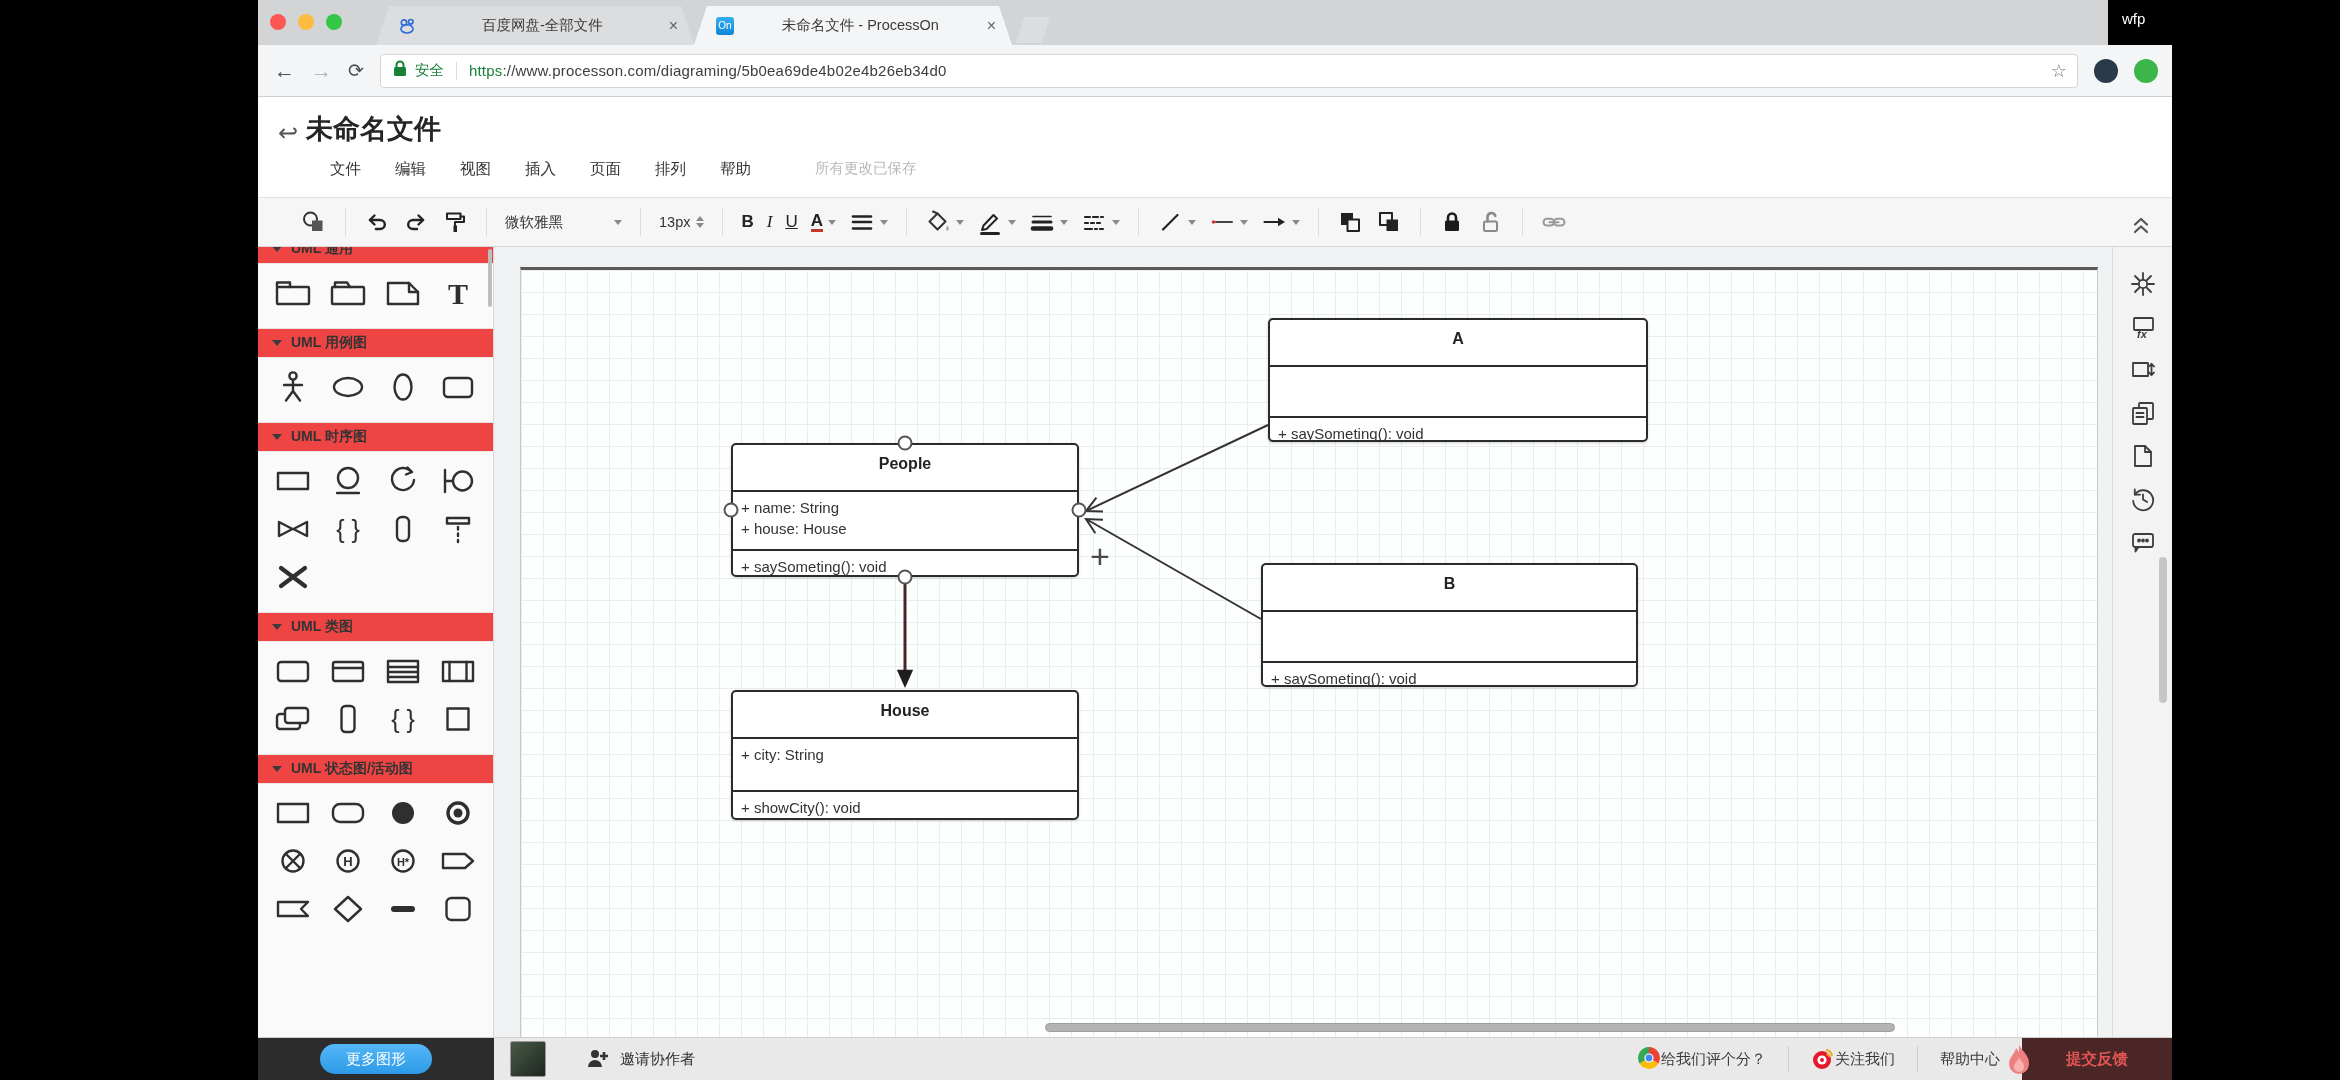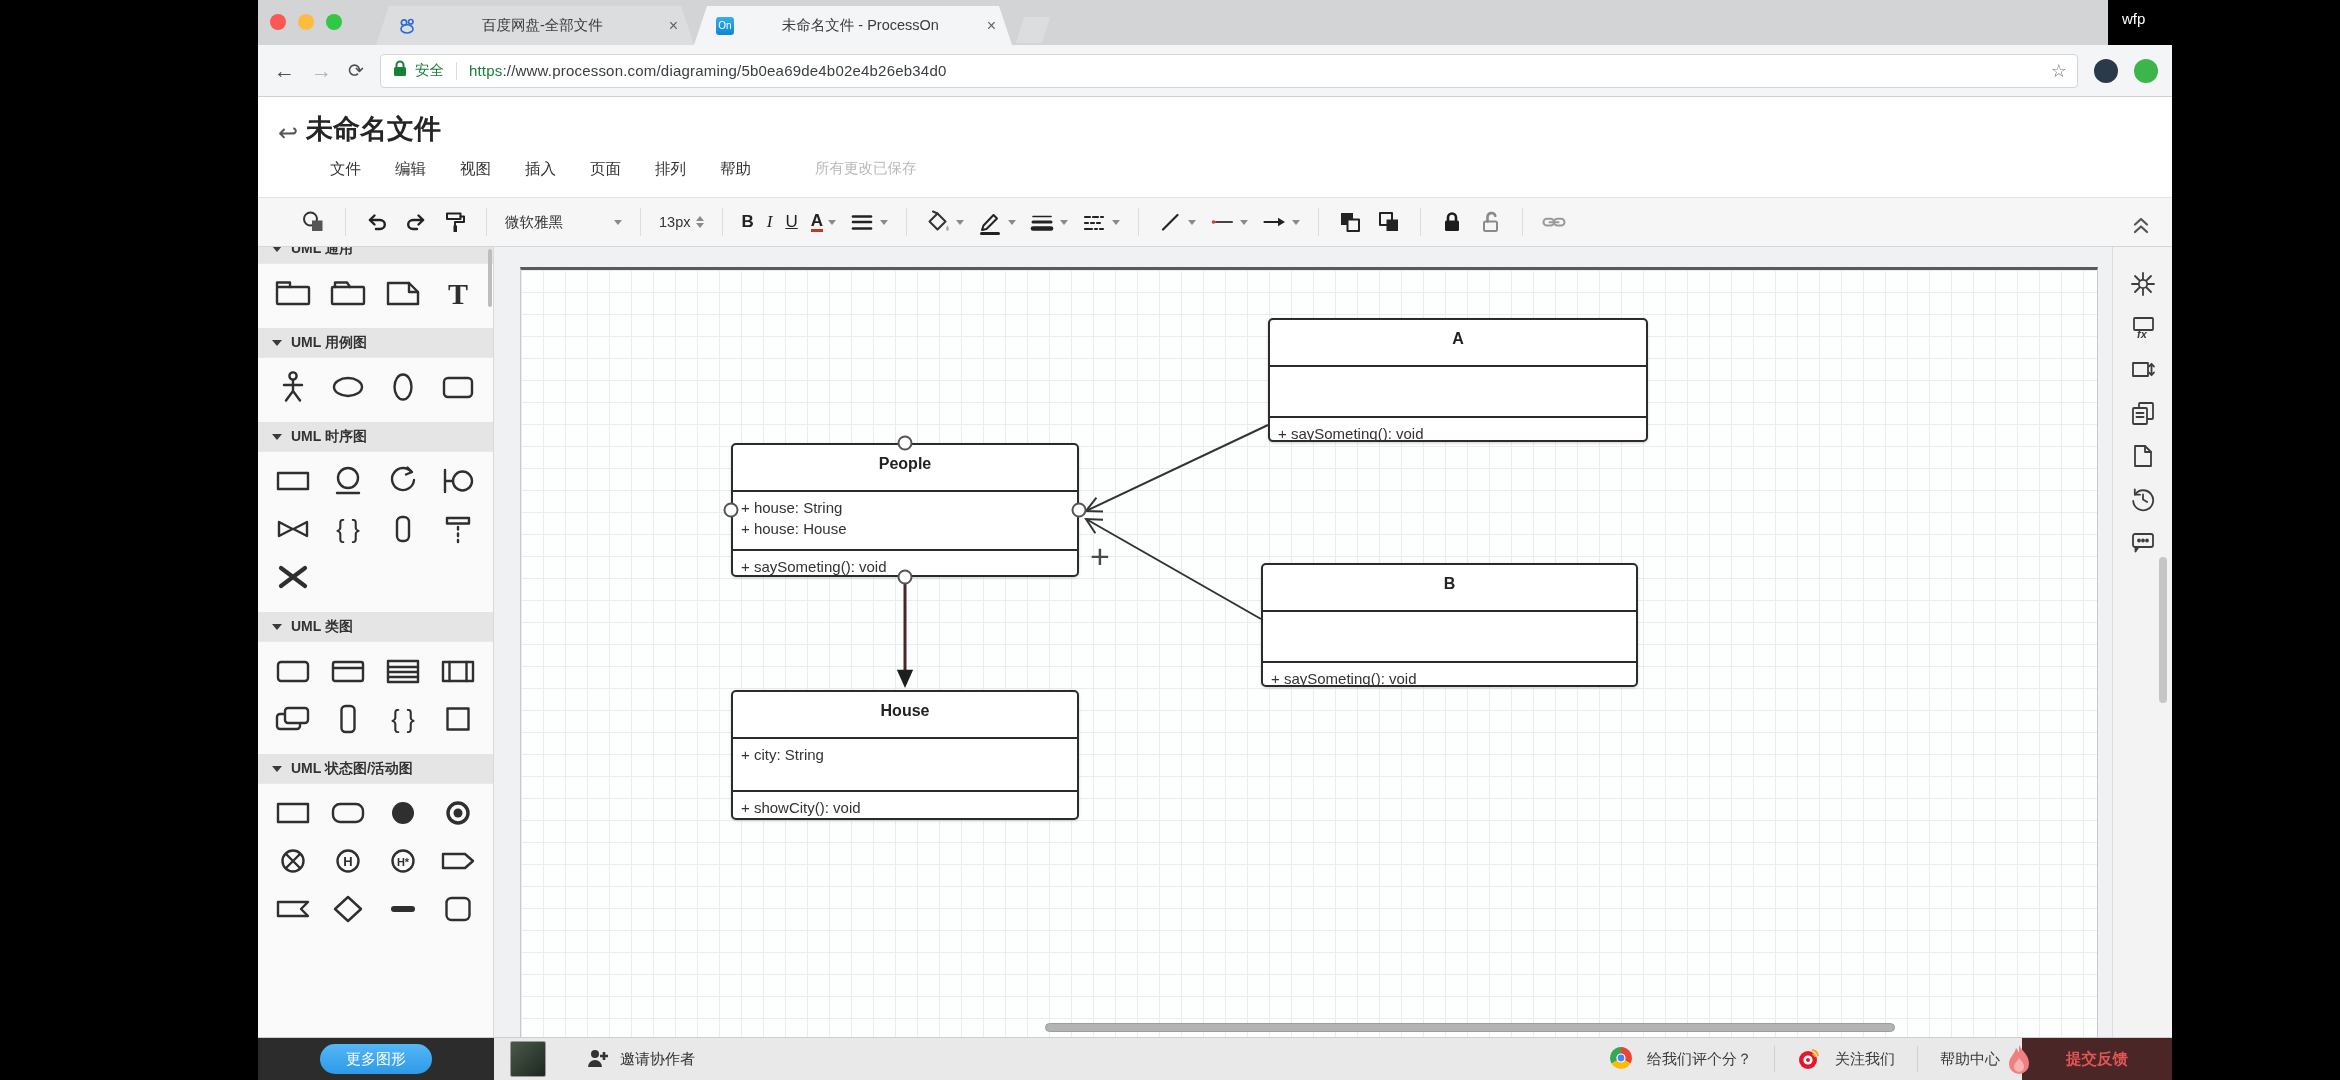--- a/index.html
+++ b/index.html
@@ -62,21 +62,21 @@
   .tb-b { font-weight:bold; } .tb-i { font-style:italic; font-family:"Liberation Serif",serif; }
   .tb-u { text-decoration:underline; }
   .tb-a { font-weight:bold; border-bottom:3px solid #c0392b; line-height:1.05; }
   #tb-collapse { position:absolute; right:18px; top:12px; }
 
   
   #main { position:absolute; left:0; top:247px; width:100%; height:790px; display:flex; }
 
   
   #sidebar { width:236px; height:100%; background:#fafafa; border-right:1px solid #d9d9d9; overflow:hidden; position:relative; }
-  .sec-header { height:30px; display:flex; align-items:center; gap:9px; padding-left:14px; border-top:1px solid #e4e4e4; border-bottom:1px solid #e9e9e9; background:#e5e5e5; }
+  .sec-header { height:30px; display:flex; align-items:center; gap:9px; padding-left:14px; border-top:1px solid #e4e4e4; border-bottom:1px solid #e9e9e9; background:#ef4444; }
   .sec-header .tri { width:0; height:0; border-left:5px solid transparent; border-right:5px solid transparent; border-top:6px solid #3a3a3a; }
   .sec-header .lbl { font-size:14px; font-weight:bold; color:#333; }
   .shape-grid { display:grid; grid-template-columns:repeat(4,1fr); row-gap:10px; padding:12px 8px 14px 8px; justify-items:center; }
   #sb-scroll { position:absolute; right:1px; top:2px; width:4px; height:58px; background:#bdbdbd; border-radius:2px; }
 
   
   #canvas { flex:1; height:100%; position:relative; background:#eff1f2; overflow:hidden; }
   #page { position:absolute; left:26px; top:20px; width:1578px; height:770px; background:#fdfefe;
           border-top:3px solid #5a5a5a; border-left:1px solid #c9c9c9; border-right:1px solid #c9c9c9;
           background-image:linear-gradient(#e9edf0 1px, transparent 1px), linear-gradient(90deg,#e9edf0 1px, transparent 1px);
@@ -94,21 +94,21 @@
   .rp-ic { width:26px; height:26px; }
   #vscroll { position:absolute; right:5px; top:310px; width:8px; height:146px; background:#c6c6c6; border-radius:4px; z-index:8; }
 
   
   #statusbar { position:absolute; left:0; top:1037px; width:100%; height:43px; background:#e9e9e9; border-top:1px solid #cfcfcf; display:flex; align-items:center; }
   #sb-dark { width:236px; height:100%; background:#2c2c2c; display:flex; align-items:center; justify-content:center; flex:none; }
   #more-shapes { width:112px; height:30px; border-radius:15px; background:linear-gradient(180deg,#54b7f7,#2d9ae8); color:#fff; font-size:15px; display:flex; align-items:center; justify-content:center; }
   #sb-avatar { width:36px; height:36px; margin-left:16px; background:linear-gradient(135deg,#4a5a48,#1d2620); border:1px solid #999; border-radius:2px; flex:none; }
   #invite { display:flex; align-items:center; gap:10px; margin-left:40px; font-size:15px; color:#333; }
   #sb-right { margin-left:auto; display:flex; align-items:center; height:100%; }
-  .sb-item { display:flex; align-items:center; gap:14px; font-size:15px; color:#3a3a3a; padding:0 22px; }
+  .sb-item { display:flex; align-items:center; gap:0; font-size:15px; color:#3a3a3a; padding:0 22px; }
   .sb-sep { width:1px; height:26px; background:#cfcfcf; }
   #feedback { position:relative; width:150px; height:100%; display:flex; align-items:center; justify-content:center; font-size:15.5px; font-weight:bold; flex:none; }
   #flame { position:absolute; left:-16px; top:6px; }
 </style>
 </head>
 <body>
 
 <div id="stage">
   <div id="wfp-label">wfp</div>
 
@@ -492,21 +492,21 @@
           </div>
         <div id="sb-scroll"></div>
       </div>
 
       <div id="canvas">
         <div id="page"></div>
         <div id="cls-layer">
             <div class="cls" style="left: 237px; top: 196px; width: 348px; height: 134px;">
               <div class="cls-title" style="height:38px">People</div>
               <div class="cls-sec" style="height:52px">
-                <div class="line">+ house: String</div>
+                <div class="line">+ name: String</div>
                 <div class="line">+ house: House</div>
               </div>
               <div class="cls-sec" style="height:40px">
                 <div class="line">+ saySometing(): void</div>
               </div>
             </div>
             <div class="cls" style="left: 774px; top: 71px; width: 380px; height: 124px;">
               <div class="cls-title" style="height:38px">A</div>
               <div class="cls-sec" style="height:44px"></div>
               <div class="cls-sec" style="height:38px">

